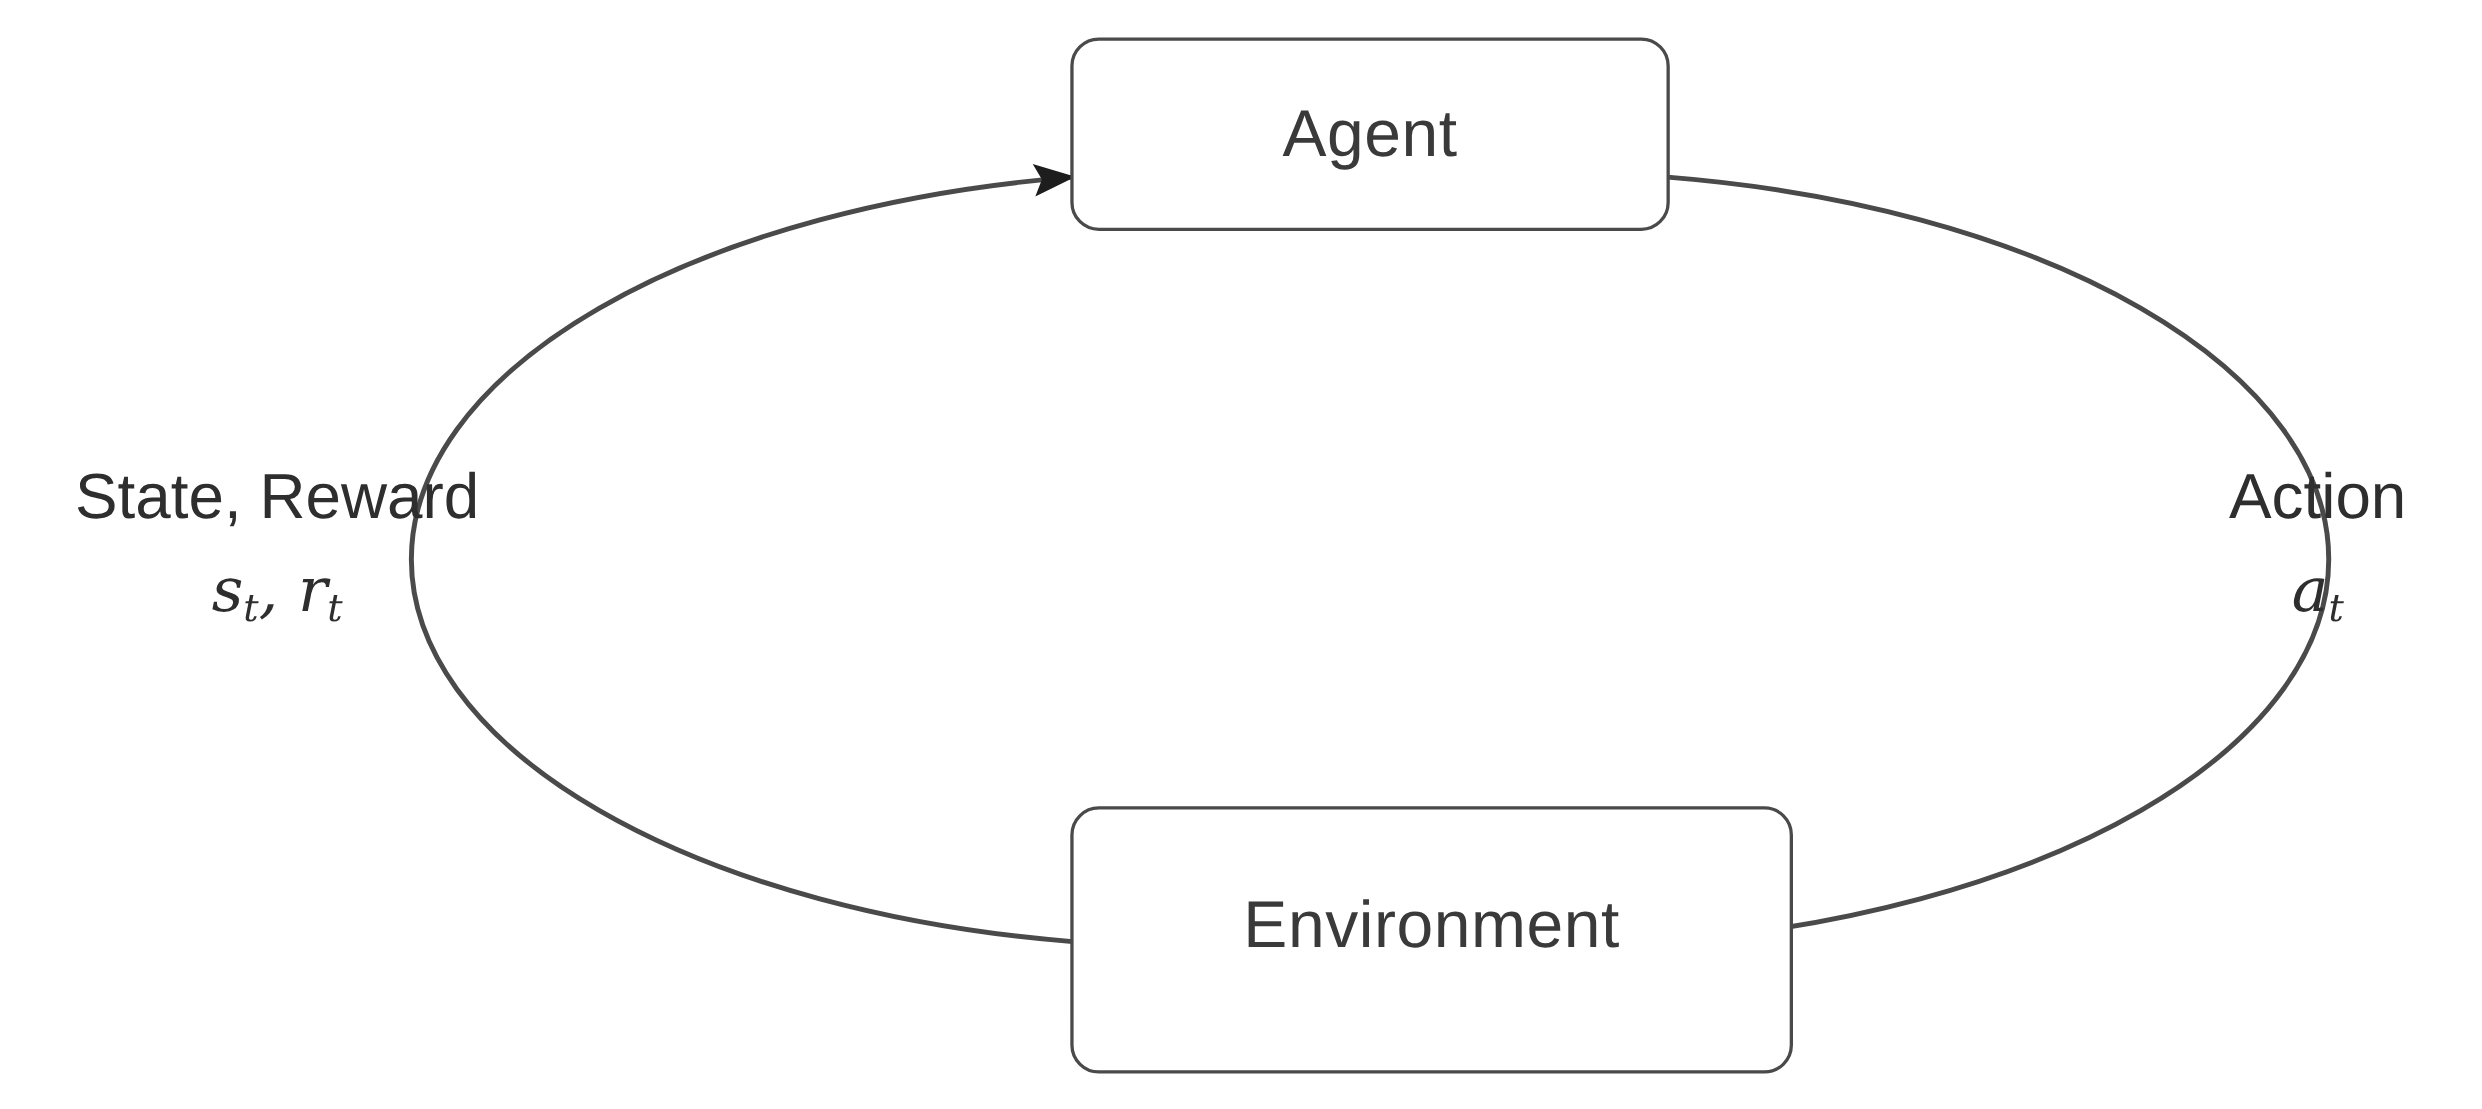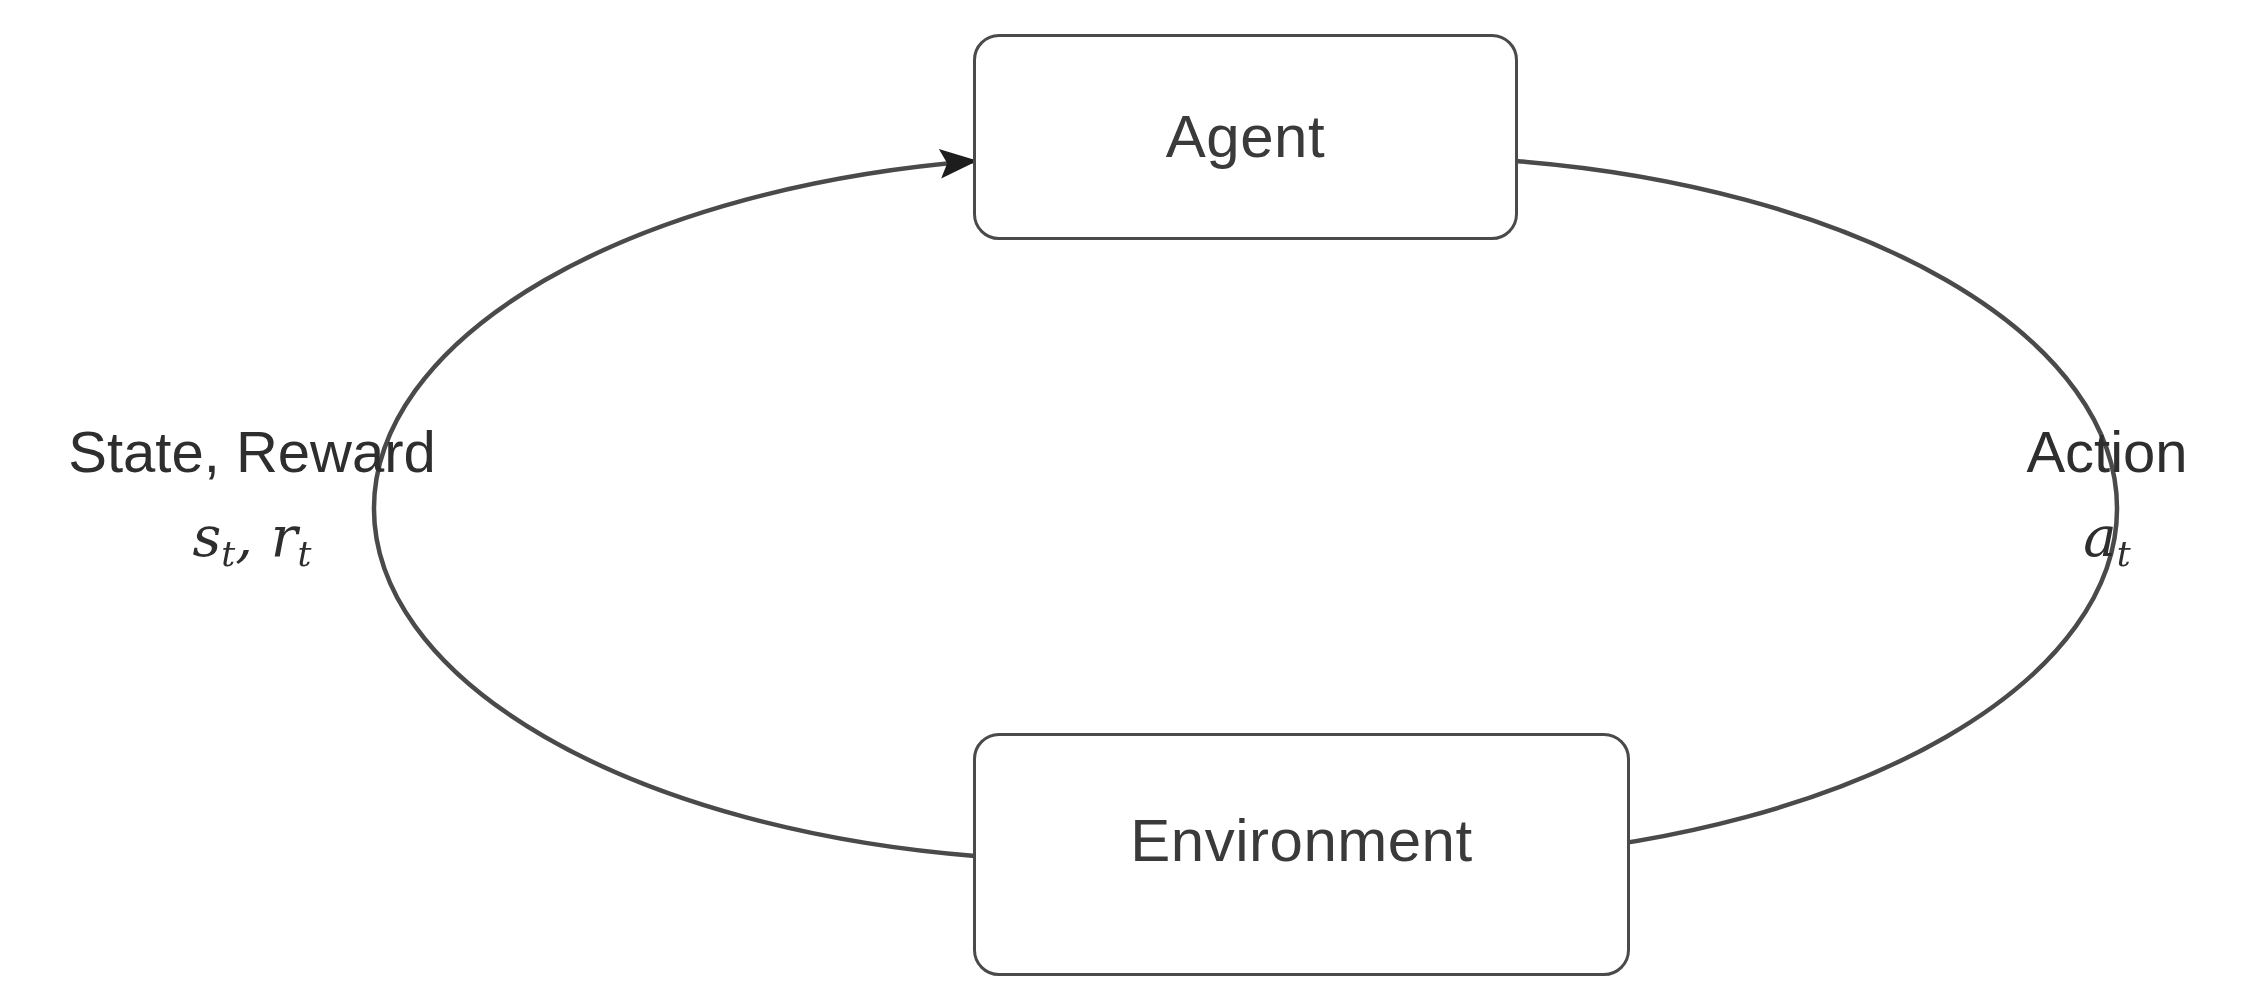--- a/index.html
+++ b/index.html
@@ -38,21 +38,21 @@
     font-size: 60px;
     color: #3a3a3a;
     line-height: 1;
     letter-spacing: 0.5px;
     white-space: nowrap;
   }
   #agent-box {
     left: 973px;
     top: 34px;
     width: 545px;
-    height: 206px;
+    height: 176px;
   }
   #environment-box {
     left: 973px;
     top: 733px;
     width: 657px;
     height: 243px;
   }
   #environment-box .node-label {
     transform: translateY(-14px);
   }

